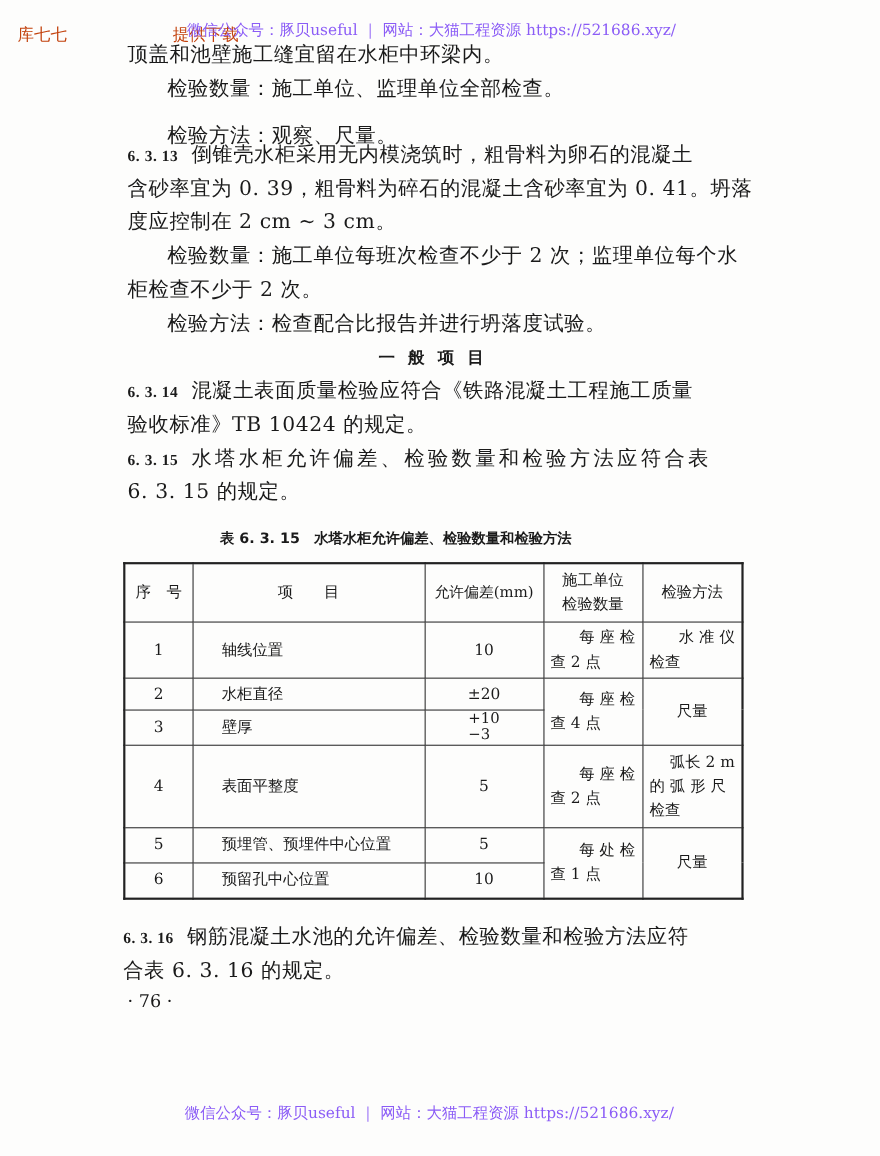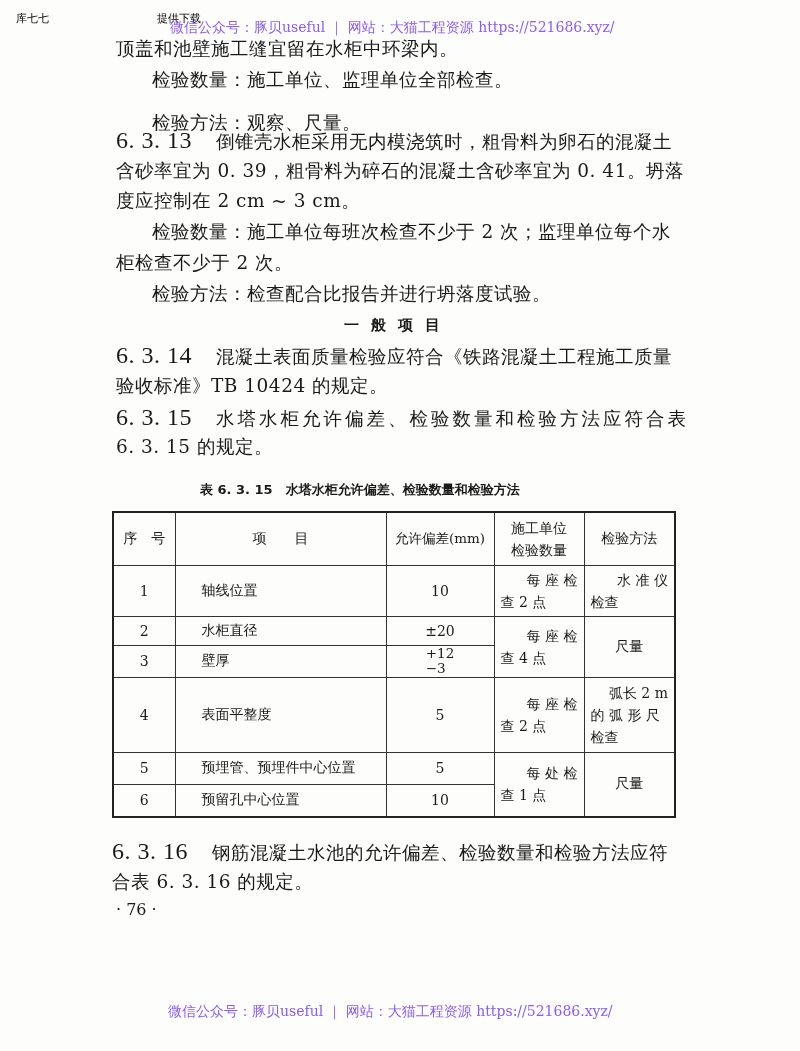--- a/index.html
+++ b/index.html
@@ -3,24 +3,24 @@
 <meta charset="utf-8">
 <style>
   html, body { margin:0; padding:0; }
   body {
     width:800px; height:1051px; position:relative; overflow:hidden;
     background:#fdfdfc;
     font-family: "DejaVu Serif", "Liberation Serif", serif;
     color:#1a1a1a;
   }
   .abs { position:absolute; white-space:nowrap; }
-  .corner { font-family:"DejaVu Sans","Liberation Sans",sans-serif; font-size:11px; color:#000000; }
+  .corner { font-family:"DejaVu Sans","Liberation Sans",sans-serif; font-size:15px; color:#c2410c;margin-top:11px; }
   .wm { font-family:"DejaVu Serif","Liberation Serif",serif; font-size:14px; color:#8b5cf6; letter-spacing:0px; }
   .body-text { font-size:18.5px; letter-spacing:0.5px; }
-  .clause { font-weight:normal; font-family:"Liberation Serif","DejaVu Serif",serif; font-size:24px; margin-right:24px; }
+  .clause { font-weight:bold; font-family:"Liberation Serif","DejaVu Serif",serif; font-size:14px; margin-right:12px; }
   .center-heading { font-size:15px; font-weight:bold; letter-spacing:12px; }
   .table-caption { font-family:"DejaVu Sans","Liberation Sans",sans-serif; font-weight:bold; font-size:13px; }
   table.spec {
     position:absolute; left:112px; top:511px;
     border-collapse:collapse; table-layout:fixed;
     font-size:14px; font-family:"DejaVu Serif","Liberation Serif",serif;
     border:2px solid #222;
   }
   table.spec td, table.spec th {
     border:1px solid #333; padding:0 6px; font-weight:normal; vertical-align:middle;
@@ -106,21 +106,21 @@
       <div style="text-align:right">每 座 检</div>
       <div>查 4 点</div>
     </td>
     <td rowspan="2" class="c">尺量</td>
   </tr>
   <tr style="height:32px">
     <td class="c">3</td>
     <td class="l">壁厚</td>
     <td class="c">
       <span class="tol-stack">
-        <div>+12</div>
+        <div>+10</div>
         <div>−3</div>
       </span>
     </td>
   </tr>
   <tr style="height:75px">
     <td class="c">4</td>
     <td class="l">表面平整度</td>
     <td class="c">5</td>
     <td class="stack">
       <div style="text-align:right">每 座 检</div>

